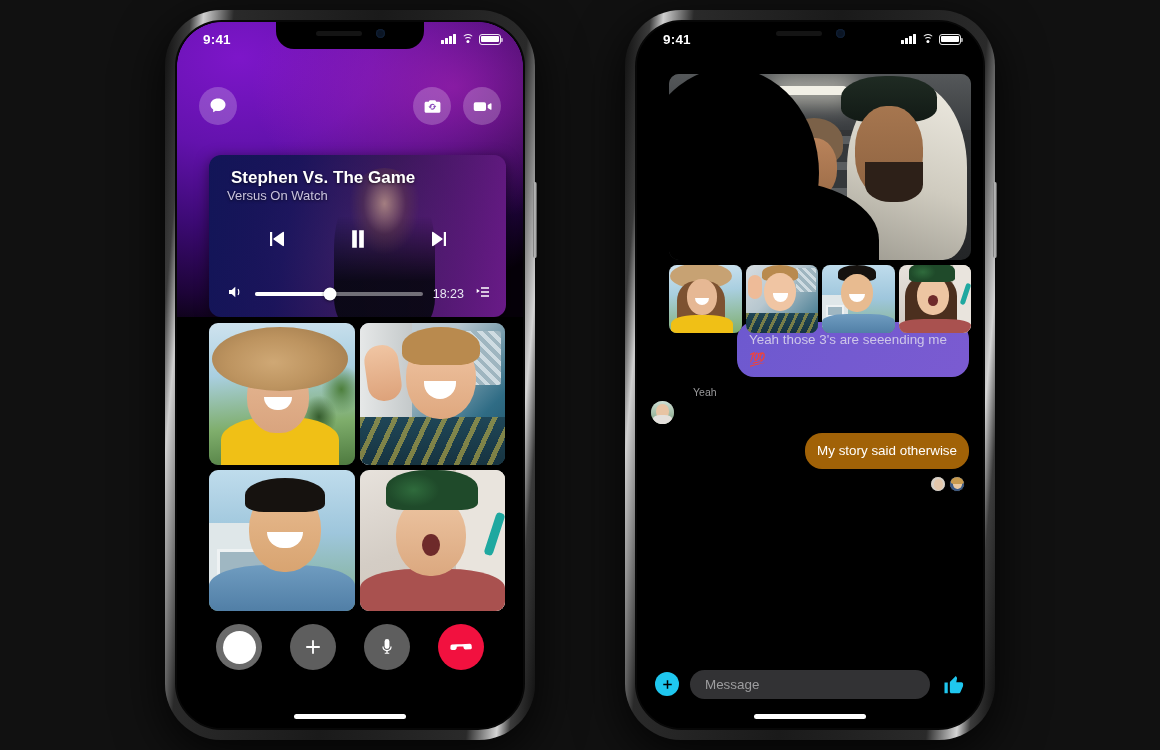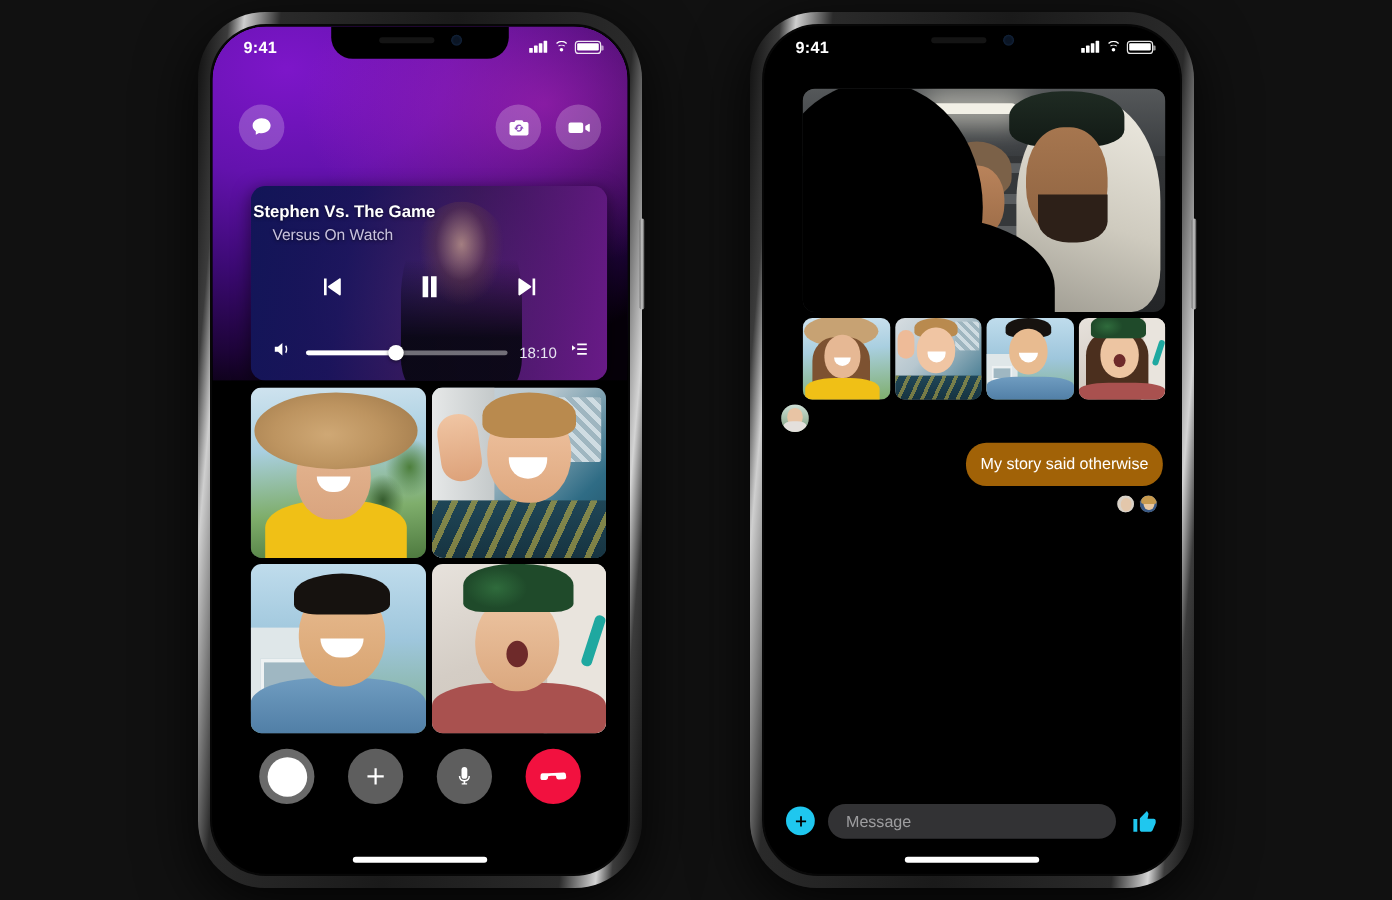--- a/index.html
+++ b/index.html
@@ -102,21 +102,21 @@
       linear-gradient(100deg, rgba(18,22,92,.92) 0%, rgba(30,20,110,.72) 28%, rgba(90,25,130,.55) 58%, rgba(118,28,150,.88) 100%),
       radial-gradient(65% 120% at 50% 55%, #2a2a45 0%, #14142a 55%, #0d0d20 100%);
     box-shadow: 0 3px 14px rgba(0,0,0,.5);
   }
   .media-card::before{
     content:""; position:absolute; left:42%; top:8%; width:34%; height:100%;
     background: radial-gradient(50% 45% at 50% 22%, rgba(198,160,140,.75) 0%, rgba(110,70,70,.35) 42%, rgba(10,8,20,0) 70%),
                 linear-gradient(180deg, rgba(20,18,40,0) 30%, rgba(8,7,18,.92) 70%);
     border-radius:50% 50% 20% 20%;
   }
-  .mc-title { position:absolute; left:2px; top:13px; font-size:14px; font-weight:bold; color:#fff; z-index:3;
+  .mc-title { position:absolute; left:22px; top:13px; font-size:17px; font-weight:bold; color:#fff; z-index:3;
       text-shadow:0 1px 3px rgba(0,0,0,.6); }
   .mc-sub { position:absolute; left:18px; top:33px; font-size:13px; color:#c9c3dd; z-index:3;
       text-shadow:0 1px 3px rgba(0,0,0,.6); }
   .mc-controls { position:absolute; top:70px; left:0; right:0; z-index:3;
       display:flex; align-items:center; justify-content:center; gap:56px; }
   .mc-bottom { position:absolute; left:16px; right:14px; bottom:12px; z-index:3;
       display:flex; align-items:center; gap:10px; }
   .vol-track { position:relative; flex:1; height:4px; border-radius:2px; background:rgba(255,255,255,.42); }
   .vol-fill { position:absolute; left:0; top:0; bottom:0; border-radius:2px; background:#fff; }
   .vol-thumb { position:absolute; top:50%; transform:translate(-50%,-50%); width:13px;height:13px;border-radius:50%;background:#fff;
@@ -326,21 +326,21 @@
             <div class="mc-bottom">
               <div>
                 <svg width="20" height="18" viewBox="0 0 24 24">
                     <path fill="#fff" d="M4 9.3h3.6L12.4 5v14l-4.8-4.3H4zM15.4 8.6c1.2 1.9 1.2 5 0 6.9l1.3.9c1.6-2.5 1.6-6.2 0-8.7z"></path>
                   </svg>
               </div>
               <div class="vol-track">
                 <div class="vol-fill" id="volfill" style="width: 45%;"></div>
                 <div class="vol-thumb" id="volthumb" style="left: 45%;"></div>
               </div>
-              <div class="mc-time">18:10</div>
+              <div class="mc-time">18:23</div>
               <div>
                 <svg width="18" height="16" viewBox="0 0 24 24">
                   <path fill="#fff" d="M9 5h12v2.2H9zM9 10.9h12v2.2H9zM9 16.8h12V19H9z"></path>
                   <path fill="#fff" d="M2.5 7.2v6.4l4.6-3.2z"></path>
                 </svg>
               </div>
             </div>
           </div>
 
           <div class="vgrid">
@@ -500,20 +500,23 @@
               <div style="position:absolute;left:29px;top:30px;width:10px;height:11px;border-radius:50%;background:#6e2a2a"></div>
               <div style="position:absolute;left:10px;top:-3px;width:46px;height:20px;border-radius:45% 45% 18% 18%;background:radial-gradient(40% 60% at 30% 50%,#2f6b3c 0%,#1f4a2a 70%),#29593a"></div>
               <div style="position:absolute;right:3px;top:18px;width:5px;height:22px;border-radius:3px;background:#1fa8a0;transform:rotate(18deg)"></div>
               <div style="position:absolute;left:0;bottom:-4px;width:100%;height:18px;border-radius:34% 34% 0 0;background:#a9514f"></div>
             </div>
           </div>
 
           <div class="thread">
 
 
+            <div class="row right">
+              <div class="bub bub-purple">Yeah those 3's are seeending me 💯</div>
+            </div>
 
 
             <div class="sender">Yeah</div>
             <div class="row left">
               <div class="av">
                 <div style="position:absolute;inset:0;background:linear-gradient(180deg,#cfe0d6,#7fa07f)"></div>
                 <div style="position:absolute;left:5px;top:3px;width:13px;height:15px;border-radius:48%;background:#e8c4a4"></div>
                 <div style="position:absolute;left:2px;bottom:0;width:19px;height:9px;border-radius:40% 40% 0 0;background:#e4e0dc"></div>
               </div>
             </div>

